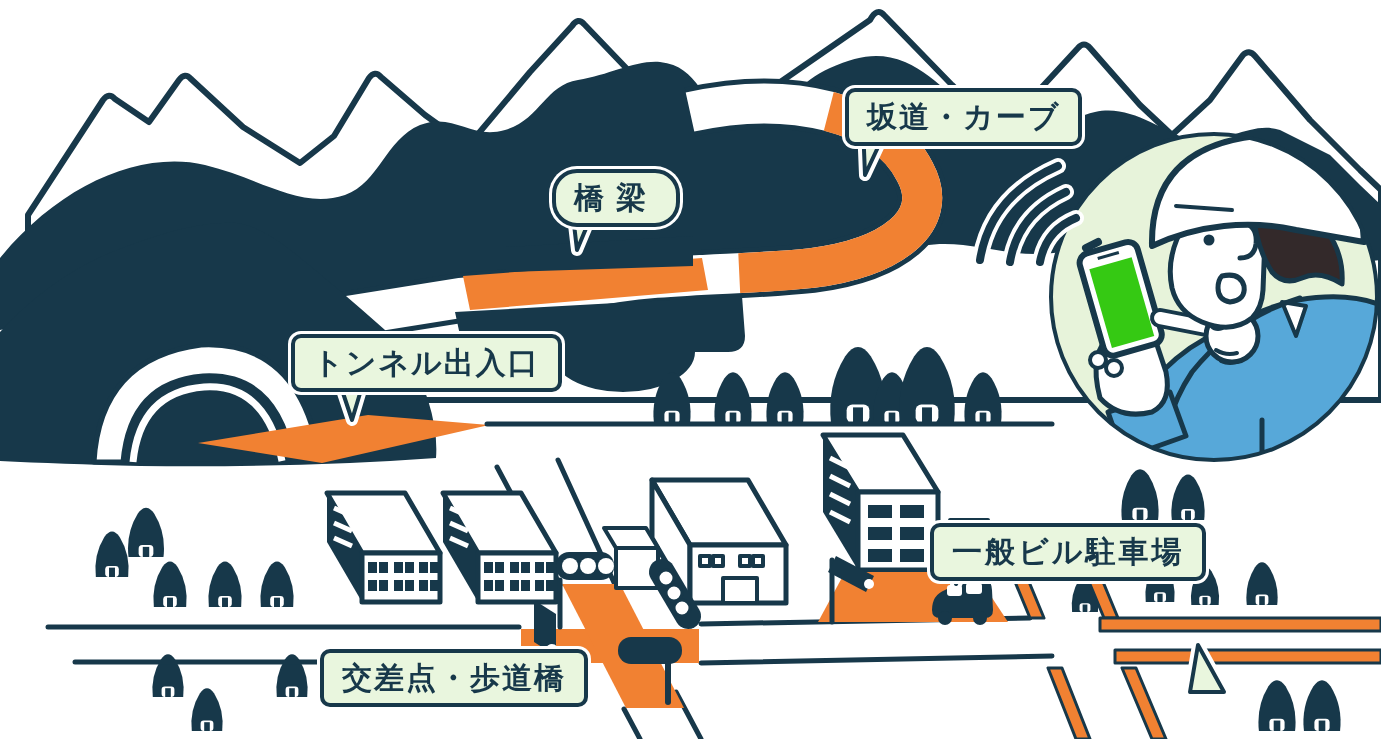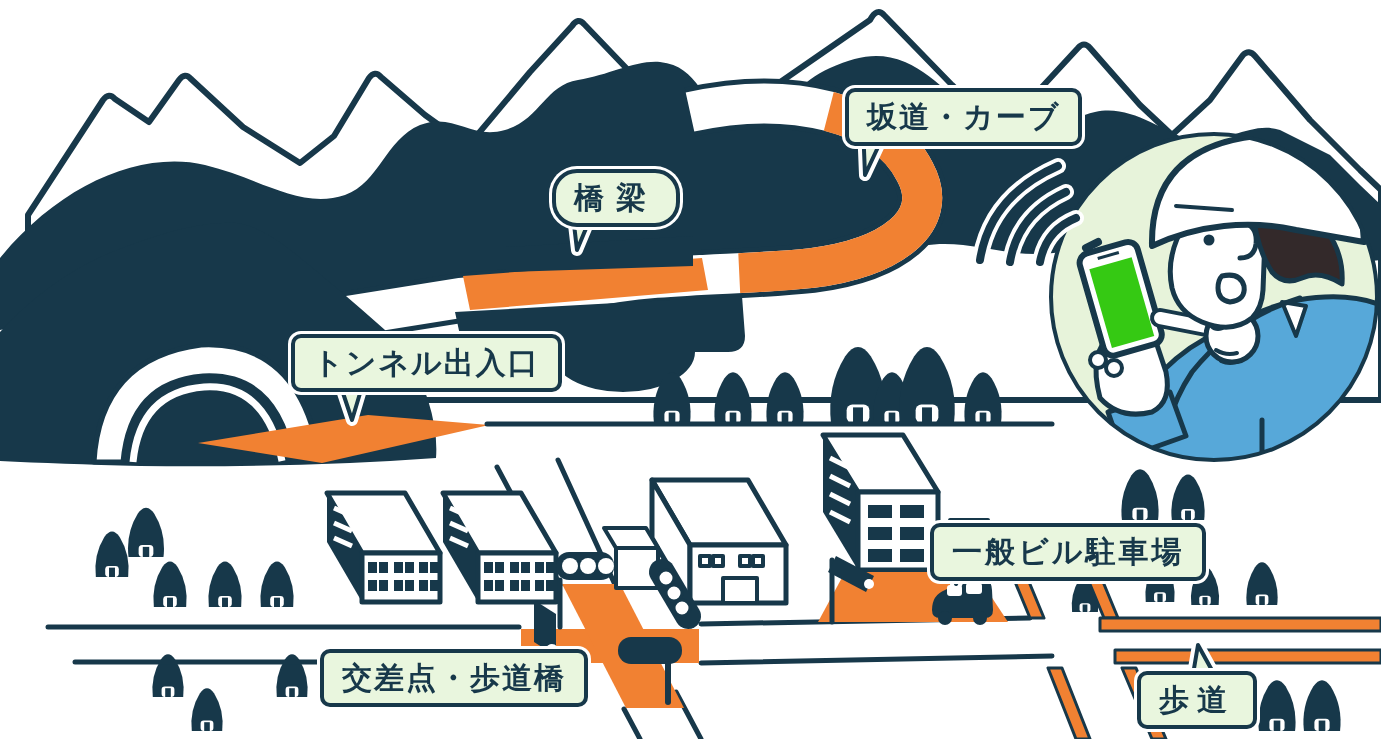--- a/index.html
+++ b/index.html
@@ -334,14 +334,13 @@
           <polygon class="fL sN" stroke-width="4" points="1190,692 1224,692 1198,645"></polygon>
         </g>
   </g>
 </svg>
 
 <div class="bubble b1">坂道・カーブ</div>
 <div class="bubble b2">橋梁</div>
 <div class="bubble b3">トンネル出入口</div>
 <div class="bubble b4">一般ビル駐車場</div>
 <div class="bubble b5">交差点・歩道橋</div>
-<div class="bubble b6">歩道</div>
 </div>
 
 </body></html>

